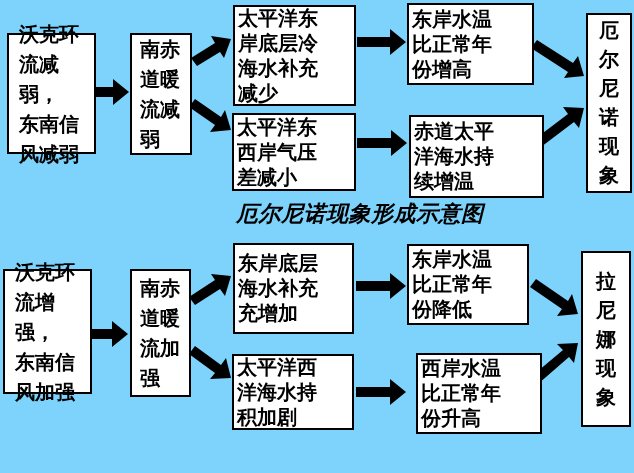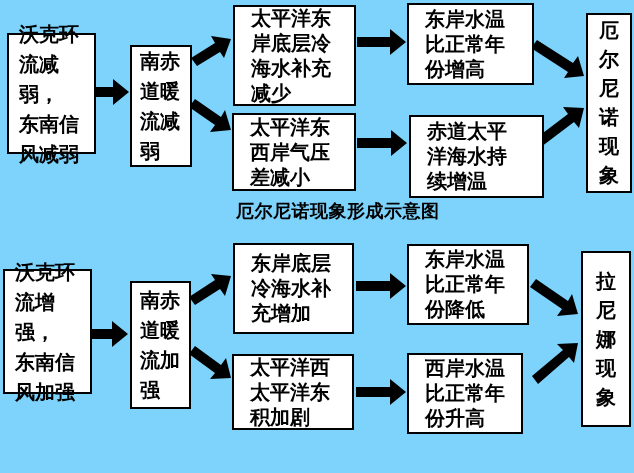--- a/index.html
+++ b/index.html
@@ -12,26 +12,26 @@
   .arrows polygon{fill:#000;stroke:none;}
   .box{
     position:absolute;box-sizing:border-box;border:2px solid #000;background:#fff;
     display:flex;flex-direction:column;justify-content:center;
     font-size:20px;
   }
   .box span{white-space:pre-line;display:block;}
   .lh30 span{line-height:30px;}
   .lh25 span{line-height:25px;}
   .pl10{padding-left:10px;}
-  .pl8{padding-left:8px;margin-top:12px;}
-  .pl16{padding-left:16px;}
+  .pl8{padding-left:8px;}
+  .pl16{padding-left:3px;}
   .vert{align-items:center;text-align:center;}
   .vert span{line-height:29px;}
   .caption{
-    position:absolute;font-size:18px;white-space:nowrap;letter-spacing:0.5px;
+    position:absolute;font-size:22px;white-space:nowrap;letter-spacing:0.5px;font-style:italic;
   }
 </style>
 </head>
 <body>
 
 <div class="canvas">
 
   <svg class="arrows" width="634" height="473" viewBox="0 0 634 473">
 
     <polygon points="96,87 113,87 113,79 129,92 113,105 113,97 96,97"></polygon>
@@ -110,37 +110,37 @@
 
   <div class="box lh30 pl8" style="left:130px;top:269px;width:61px;height:128px">
     <span>南赤
 道暖
 流加
 强</span>
   </div>
 
   <div class="box lh25 pl16" style="left:233px;top:243px;width:121px;height:91px">
     <span>东岸底层
-冷海水补
+海水补充
 充增加</span>
   </div>
 
   <div class="box lh25 pl16" style="left:232px;top:354px;width:122px;height:76px">
     <span>太平洋西
-太平洋东
+洋海水持
 积加剧</span>
   </div>
 
   <div class="box lh25 pl16" style="left:407px;top:244px;width:122px;height:81px">
     <span>东岸水温
 比正常年
 份降低</span>
   </div>
 
-  <div class="box lh25 pl16" style="left:407px;top:353px;width:116px;height:81px">
+  <div class="box lh25 pl16" style="left:416px;top:353px;width:126px;height:81px">
     <span>西岸水温
 比正常年
 份升高</span>
   </div>
 
   <div class="box vert" style="left:581px;top:251px;width:50px;height:176px">
     <span>拉
 尼
 娜
 现

